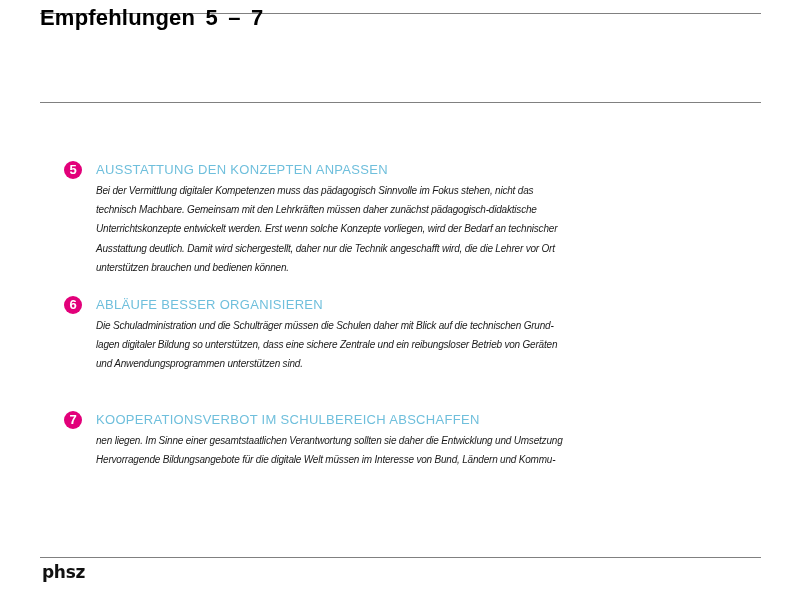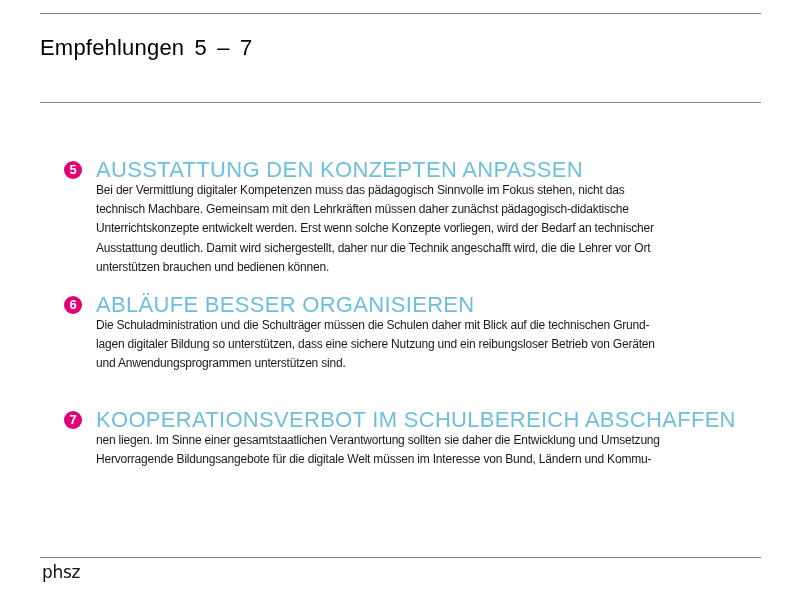--- a/index.html
+++ b/index.html
@@ -2,40 +2,41 @@
 <html><head>
   <meta charset="utf-8">
   <style>
     html, body { margin: 0; padding: 0; }
     body {
       width: 800px; height: 600px; background: #ffffff; position: relative; overflow: hidden;
       font-family: "Liberation Sans", sans-serif; color: #000;
     }
     .rule { position: absolute; left: 40px; width: 721px; height: 1px; background: #808080; }
     .title {
-      position: absolute; left: 40px; top: 35px; font-size: 22px; font-weight: normal;
+      position: absolute; left: 40px; top: 5px; font-size: 22px; font-weight: bold;
       letter-spacing: 0.2px; word-spacing: 4px;
     }
     .section { position: absolute; left: 64px; width: 700px; }
     .badge {
       position: absolute; left: 0; top: 3px; width: 18px; height: 18px; border-radius: 50%;
       background: #e2007a; color: #fff; font-size: 13px; font-weight: bold;
       text-align: center; line-height: 18px;
     }
     .heading {
-      margin-left: 32px; font-size: 22px; color: #6fbfdc; letter-spacing: 0.3px;
+      margin-left: 32px; font-size: 13px; color: #6fbfdc; letter-spacing: 0.3px;
       line-height: 23px; white-space: nowrap;
     }
     .body {
-      margin-left: 32px; margin-top: 0px; font-size: 12px; line-height: 19.2px; color: #1a1a1a;
+      margin-left: 32px; margin-top: 0px; font-size: 10px; line-height: 19.2px; color: #1a1a1a;
       letter-spacing: -0.2px;
+      font-style: italic;
     }
     .body div { white-space: nowrap; }
     .footer {
-      position: absolute; left: 42px; top: 562px; font-size: 17px; font-weight: normal; color: #111;
+      position: absolute; left: 42px; top: 562px; font-size: 17px; font-weight: bold; color: #111;
       font-family: "DejaVu Sans", sans-serif; letter-spacing: -0.3px;
     }
   </style>
 </head>
 <body>
 
 <div class="rule" style="top:13px;"></div>
 <div class="title">Empfehlungen 5 – 7</div>
 <div class="rule" style="top:102px;"></div>
 
@@ -49,21 +50,21 @@
     <div>Ausstattung deutlich. Damit wird sichergestellt, daher nur die Technik angeschafft wird, die die Lehrer vor Ort</div>
     <div>unterstützen brauchen und bedienen können.</div>
   </div>
 </div>
 
 <div class="section" style="top:293px;">
   <div class="badge">6</div>
   <div class="heading">ABLÄUFE BESSER ORGANISIEREN</div>
   <div class="body">
     <div>Die Schuladministration und die Schulträger müssen die Schulen daher mit Blick auf die technischen Grund-</div>
-    <div>lagen digitaler Bildung so unterstützen, dass eine sichere Nutzung und ein reibungsloser Betrieb von Geräten</div>
+    <div>lagen digitaler Bildung so unterstützen, dass eine sichere Zentrale und ein reibungsloser Betrieb von Geräten</div>
     <div>und Anwendungsprogrammen unterstützen sind.</div>
   </div>
 </div>
 
 <div class="section" style="top:408px;">
   <div class="badge">7</div>
   <div class="heading">KOOPERATIONSVERBOT IM SCHULBEREICH ABSCHAFFEN</div>
   <div class="body">
     <div>nen liegen. Im Sinne einer gesamtstaatlichen Verantwortung sollten sie daher die Entwicklung und Umsetzung</div>
     <div>Hervorragende Bildungsangebote für die digitale Welt müssen im Interesse von Bund, Ländern und Kommu-</div>

